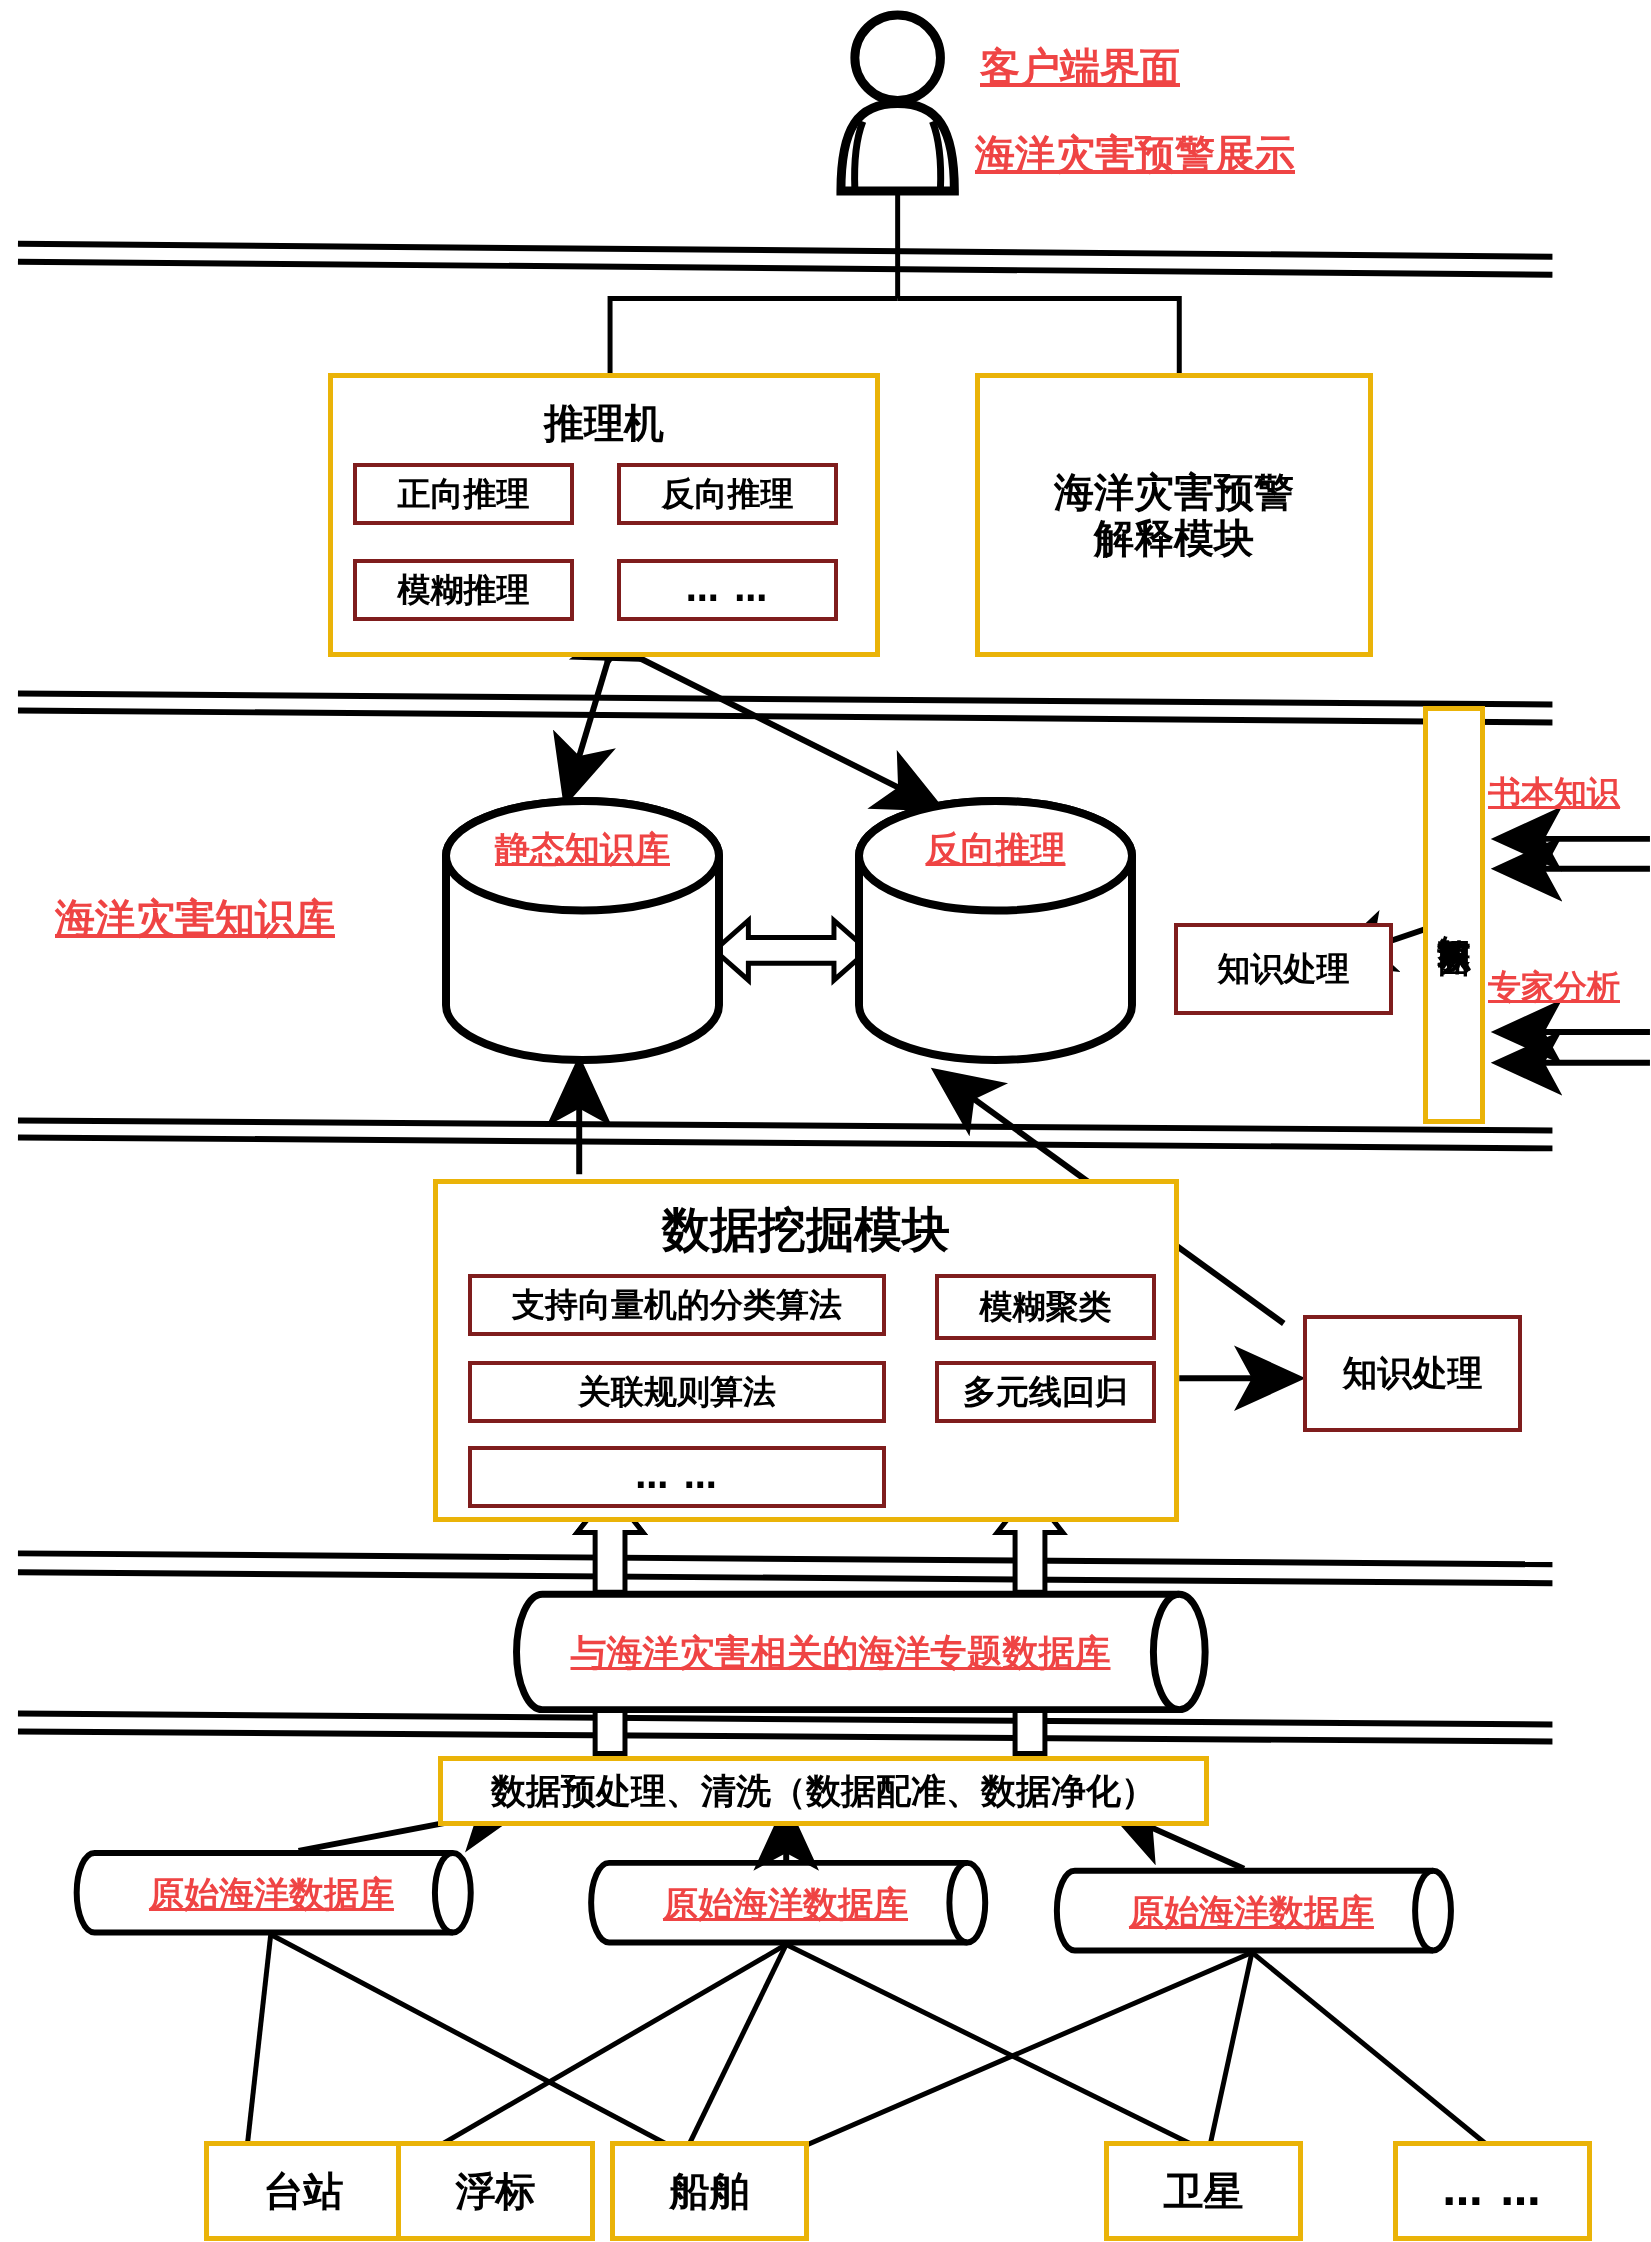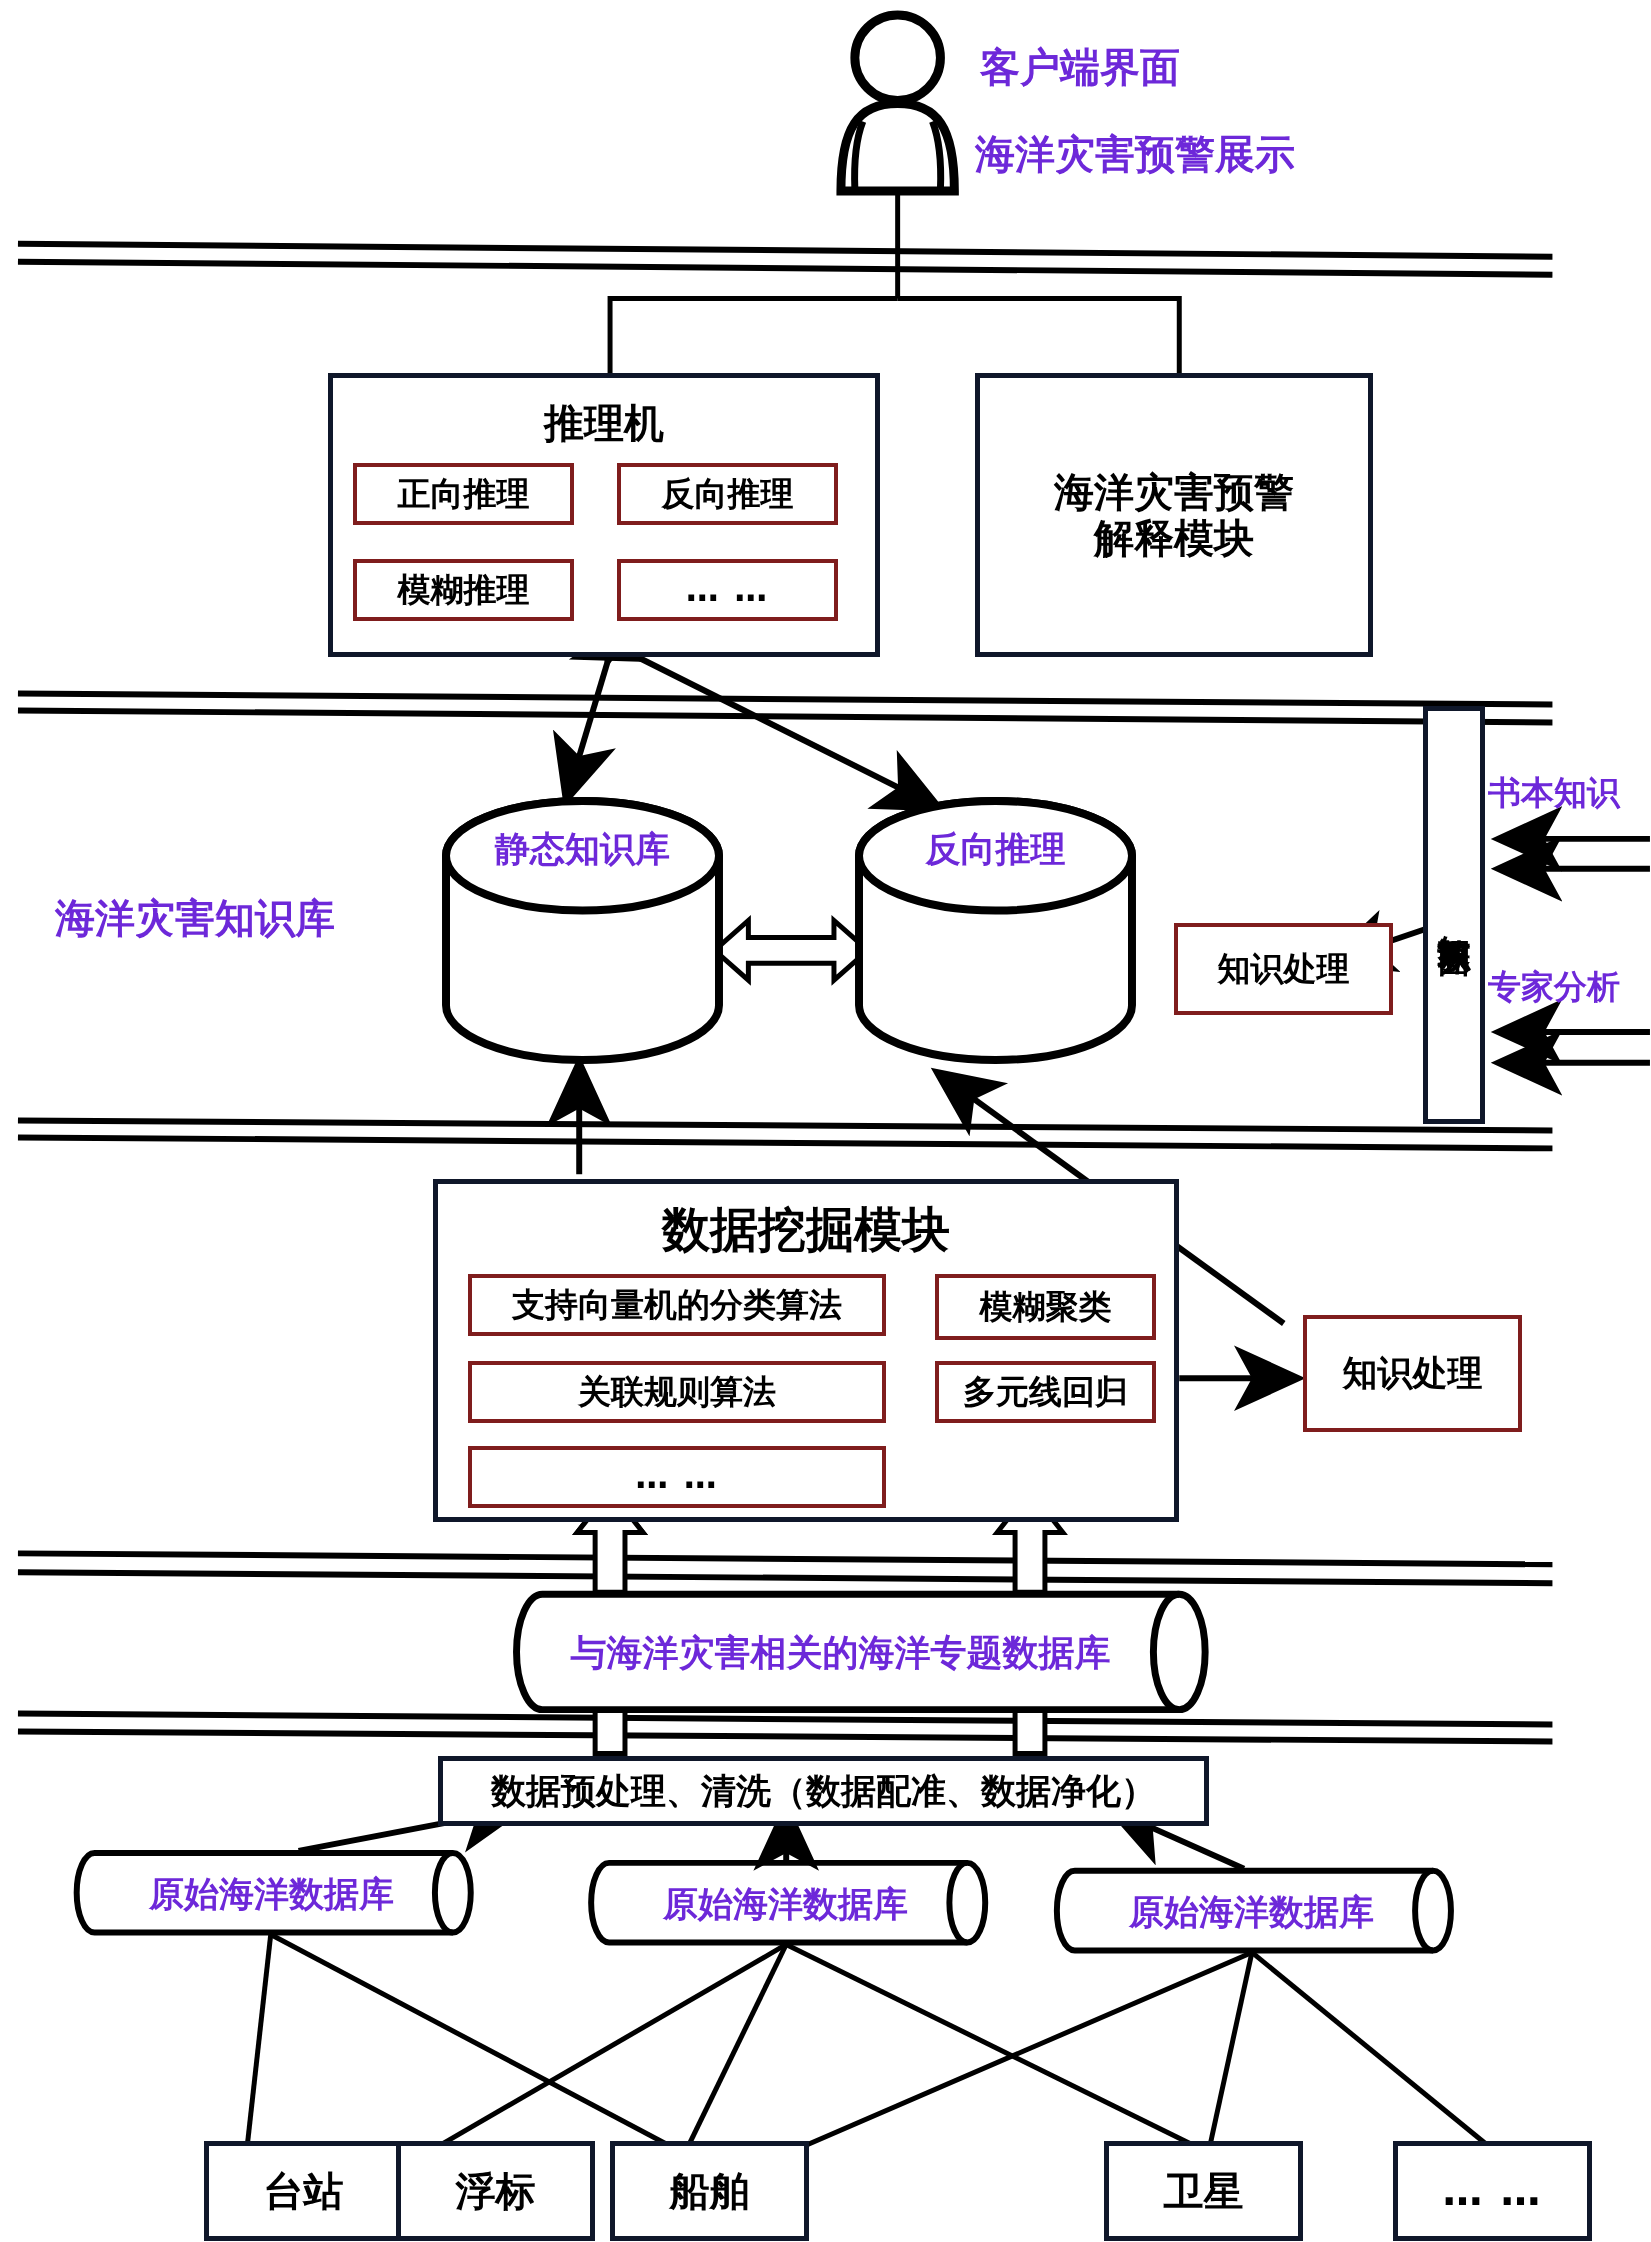--- a/index.html
+++ b/index.html
@@ -3,24 +3,24 @@
 <meta charset="utf-8">
 <style>
   html,body{margin:0;padding:0;background:#fff;}
   body{font-family:"DejaVu Sans","Liberation Sans",sans-serif;}
   #stage{position:relative;width:1652px;height:2243px;background:#fff;overflow:hidden;}
   #svgroot{position:absolute;left:0;top:0;width:1652px;height:2243px;}
 
   .nodebox{position:absolute;box-sizing:border-box;background:#fff;
            display:flex;align-items:center;justify-content:center;text-align:center;
            font-weight:bold;color:#000;line-height:1.15;}
-  .bdr{border:5px solid #0f172a;}
+  .bdr{border:5px solid #eab308;}
   .bdr-thin{border:4px solid #7f1d1d;}
 
-  .lbl{position:absolute;color:#6d28d9;font-weight:bold;white-space:nowrap;}
+  .lbl{position:absolute;color:#ef4444;font-weight:bold;white-space:nowrap;text-decoration:underline;}
 
   .vtext{writing-mode:vertical-rl;text-orientation:upright;letter-spacing:2px;}
 
   
   .grouptitle{position:absolute;left:0;right:0;text-align:center;font-weight:bold;color:#000;}
 
   .dots{letter-spacing:2px;font-weight:bold;}
 </style>
 </head>
 <body>

